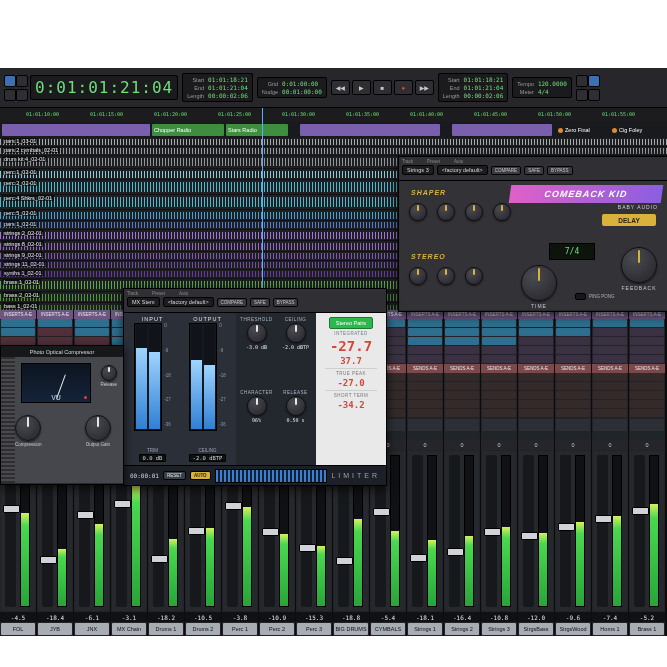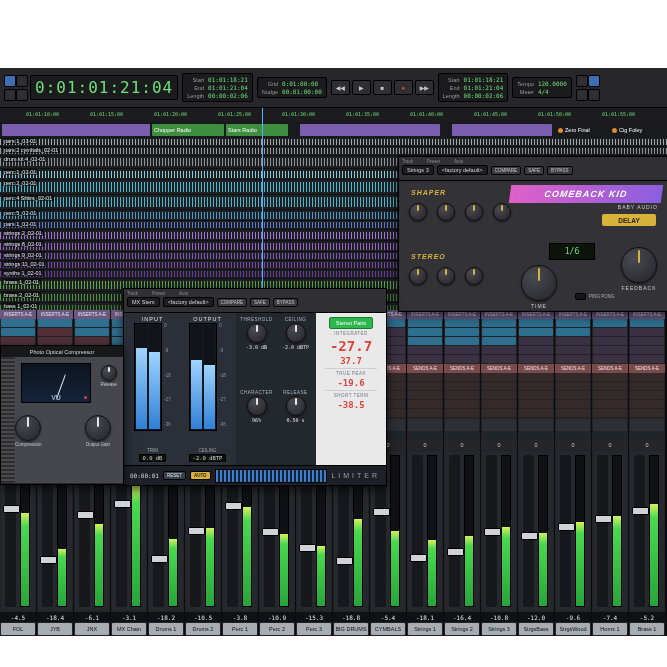--- a/index.html
+++ b/index.html
@@ -814,21 +814,21 @@
           <div class="knob k16 cbk"></div>
           <div class="knob k16 cbk"></div>
           <div class="knob k16 cbk"></div>
         </div>
       <span class="cb-sec" style="left:12px;top:72px">STEREO</span>
       <div class="cb-krow" id="stereoknobs" style="left:10px;top:86px">
           <div class="knob k16 cbk"></div>
           <div class="knob k16 cbk"></div>
           <div class="knob k16 cbk"></div>
         </div>
-      <div class="cb-lcd">1/6</div>
+      <div class="cb-lcd">7/4</div>
       <div class="cb-big" style="left:122px;top:84px">
         <div class="knob k34 cbk"></div>
         <span class="cb-klab">TIME</span>
       </div>
       <div class="cb-big" style="left:222px;top:66px">
         <div class="knob k34 cbk"></div>
         <span class="cb-klab">FEEDBACK</span>
       </div>
       <div class="cb-pp">
         <span class="cb-toggle"></span>
@@ -925,24 +925,24 @@
             <div class="lkval">0.50 s</div>
           </div>
         </div>
       <div class="lim-right">
         <span class="mode-btn">Stereo Pairs</span>
         <span class="r-label">INTEGRATED</span>
         <span class="r-big">-27.7</span>
         <span class="r-mid">37.7</span>
         <div class="r-div"></div>
         <span class="r-label">TRUE PEAK</span>
-        <span class="r-mid">-19.6</span>
+        <span class="r-mid">-27.0</span>
         <div class="r-div"></div>
         <span class="r-label">SHORT TERM</span>
-        <span class="r-mid">-38.5</span>
+        <span class="r-mid">-34.2</span>
       </div>
     </div>
     <div class="lim-bottom">
       <span class="timer">00:00:01</span>
       <span class="chip">RESET</span>
       <span class="chip auto">AUTO</span>
       <div class="hist"></div>
       <span class="limtitle">LIMITER</span>
     </div>
   </div>

